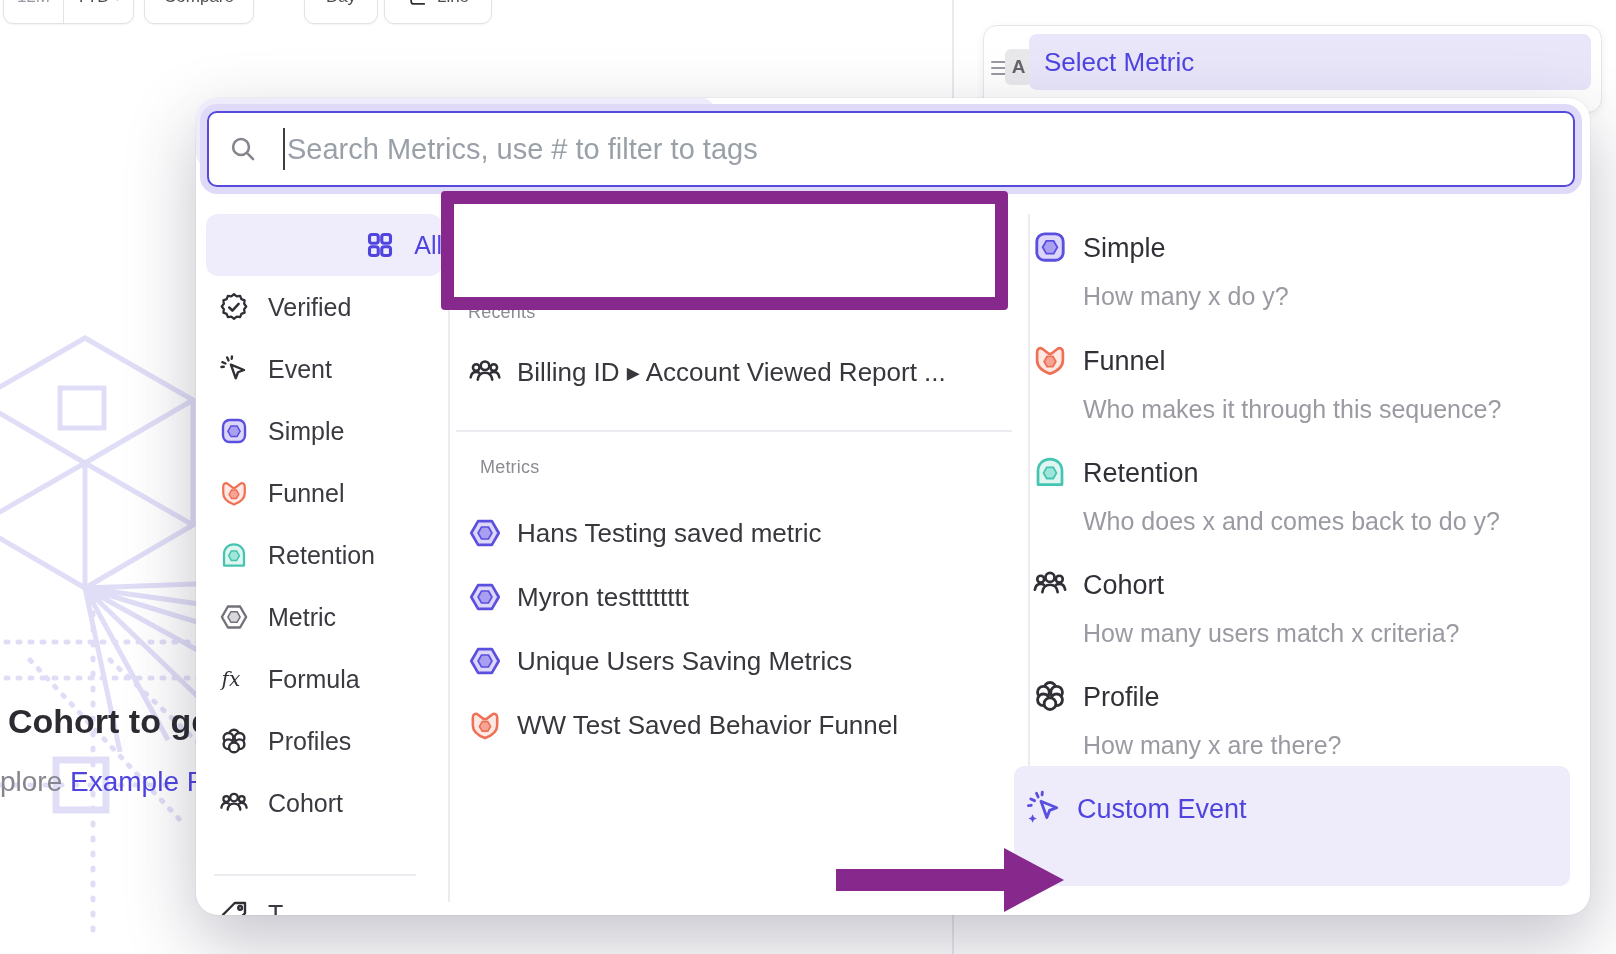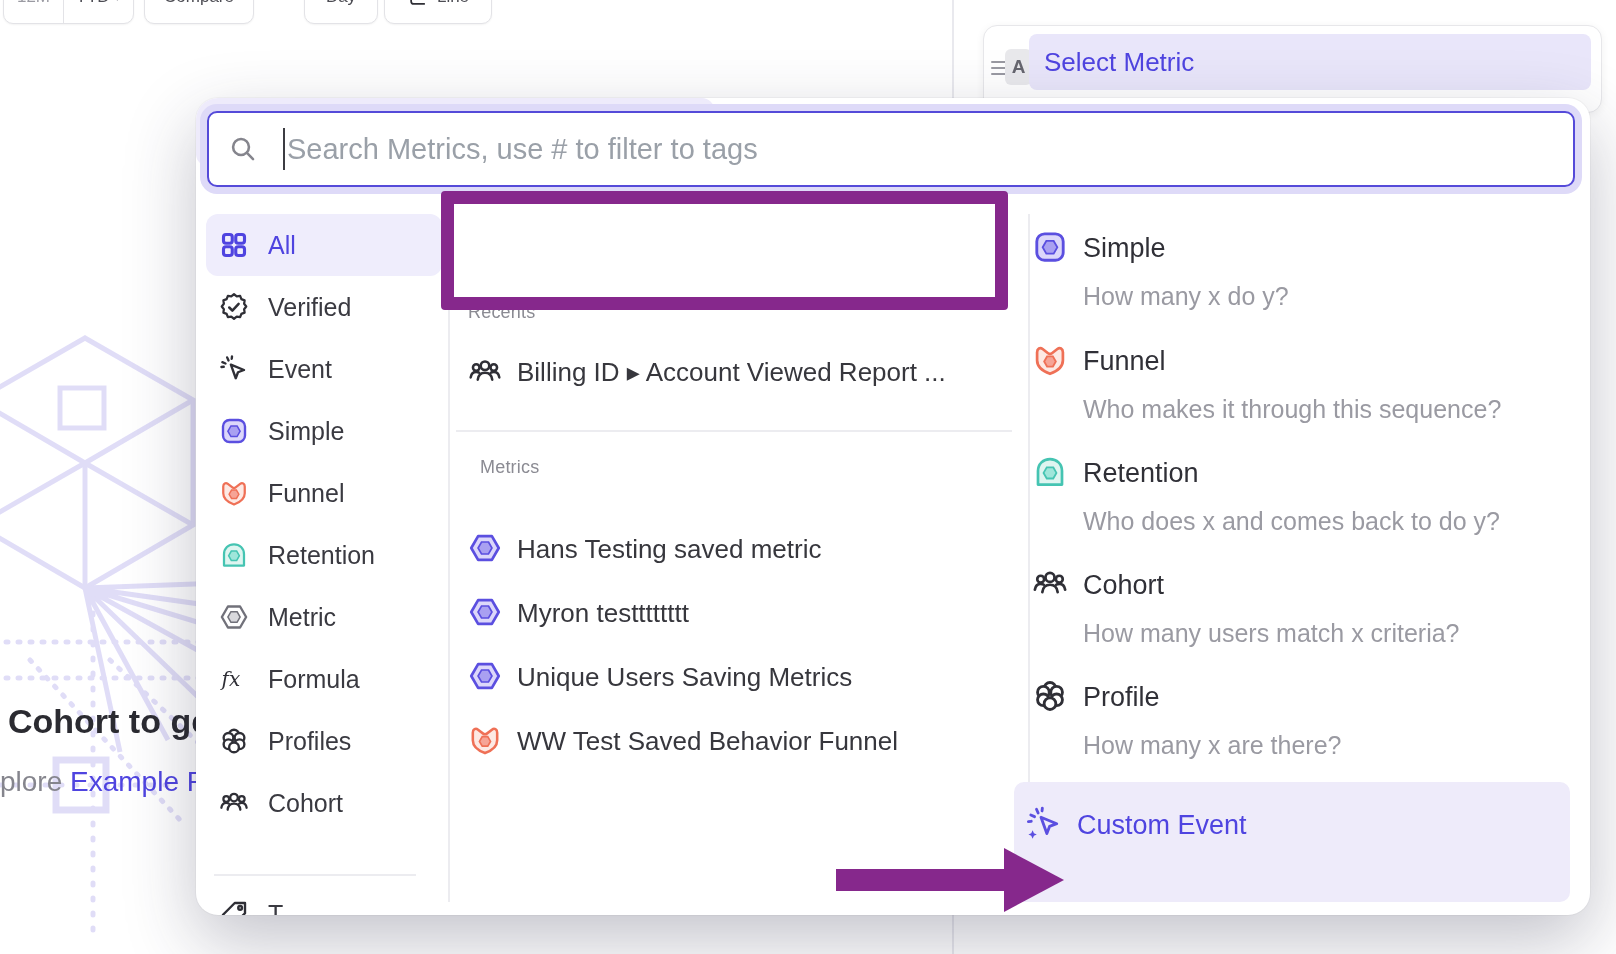--- a/index.html
+++ b/index.html
@@ -66,21 +66,21 @@
   #search-caret{position:absolute;left:74px;top:15px;width:2px;height:42px;background:#3c3c42;}
 
   #col-divider-1{left:252px;top:116px;height:688px;width:1.5px;background:#ececf0;}
   #col-divider-2{left:832px;top:116px;height:688px;width:1.5px;background:#ececf0;}
 
   
   #sidebar{left:10px;top:116px;width:236px;}
   .side-item{height:62px;display:flex;align-items:center;padding-left:13px;border-radius:12px;cursor:pointer;}
   .side-item .icw{width:30px;height:30px;margin-right:19px;flex:none;color:#2f2f36;}
   .side-item .lbl{font-size:25px;color:#3a3a41;}
-  .side-item.selected{background:#efedfc;}
+  .side-item.selected{background:#efedfc;justify-content:flex-end;}
   .side-item.selected .lbl{color:#4f44e0;}
   #side-divider{left:18px;top:776px;width:202px;height:1.5px;background:#ececf0;}
   #side-overflow{left:10px;top:796px;width:236px;height:40px;display:flex;align-items:center;padding-left:13px;}
   #side-overflow .icw{width:30px;height:30px;margin-right:19px;color:#2f2f36;}
   #side-overflow .lbl{font-size:25px;color:#3a3a41;}
 
   
   #create-new{
     left:270px;top:115px;width:518px;height:68px;background:#eeebfb;border-radius:12px;
     display:flex;align-items:center;cursor:pointer;
@@ -89,21 +89,21 @@
   #create-new .lbl{font-size:27px;font-weight:500;color:#4f44e0;}
   .sec-header{font-size:18px;color:#8b8b93;letter-spacing:.2px;}
   #recents-header{left:272px;top:204px;text-align:right;}
   #recents-list{left:260px;top:251px;width:556px;}
   .m-row{height:46px;display:flex;align-items:center;padding-left:12px;cursor:pointer;}
   .m-row .icw{width:34px;height:34px;margin-right:15px;flex:none;color:#2f2f36;}
   .m-row .lbl{font-size:26px;color:#37373d;white-space:nowrap;}
   #mid-divider{left:260px;top:332px;width:556px;height:1.5px;background:#ececf0;}
   #metrics-header{left:284px;top:359px;}
   #metrics-list{left:260px;top:403px;width:556px;}
-  #metrics-list .m-row{height:64px;align-items:flex-end;}
+  #metrics-list .m-row{height:64px;}
   #show-all{left:264px;top:735px;height:40px;display:flex;align-items:center;cursor:pointer;}
   #show-all .icw{width:22px;height:22px;margin-right:15px;color:#85858d;}
   #show-all .lbl{font-size:25px;color:#4a4a51;}
 
   
   #types-list{left:818px;top:0;width:558px;}
   .type-row{position:absolute;left:0;width:556px;display:flex;align-items:flex-start;padding:0 0 0 18px;box-sizing:border-box;cursor:pointer;}
   .type-row .icw{width:36px;height:36px;margin-right:15px;flex:none;margin-top:-2px;color:#2f2f36;}
   .type-row .t-name{font-size:27px;font-weight:500;color:#303037;line-height:34px;}
   .type-row .t-desc{font-size:25px;color:#9a9aa2;line-height:30px;margin-top:16px;}
@@ -464,21 +464,21 @@
               <circle cx="16.4" cy="14.55" r="3.9"></circle>
               <circle cx="12" cy="17.1" r="3.9"></circle>
             </g>
           </svg>
         </span>
         <span class="txt">
        <div class="t-name">Profile</div>
        <div class="t-desc">How many x are there?</div>
      </span>
       </div>
-      <div class="type-row highlighted" style="top: 684px; padding-left: 12px;">
+      <div class="type-row highlighted" style="top: 668px; padding-left: 12px;">
         <span class="icw ic-custom-event">
           <svg viewBox="0 0 24 24">
             <g fill="none" stroke="currentColor" stroke-width="1.9" stroke-linecap="round" stroke-linejoin="round">
               <path d="M10 7.5 L20.5 11.8 L15.7 13.6 L13.9 18.4 Z"></path>
               <path d="M7 2.2 L8.1 4.7"></path>
               <path d="M3.2 6 L5.7 7.1"></path>
               <path d="M10.9 1.4 L10.7 3.3"></path>
               <path d="M1.6 10.4 L3.5 10.2"></path>
             </g>
             <path d="M4.4 16.2l.9 1.9 1.9.9-1.9.9-.9 1.9-.9-1.9-1.9-.9 1.9-.9z" fill="currentColor"></path>

